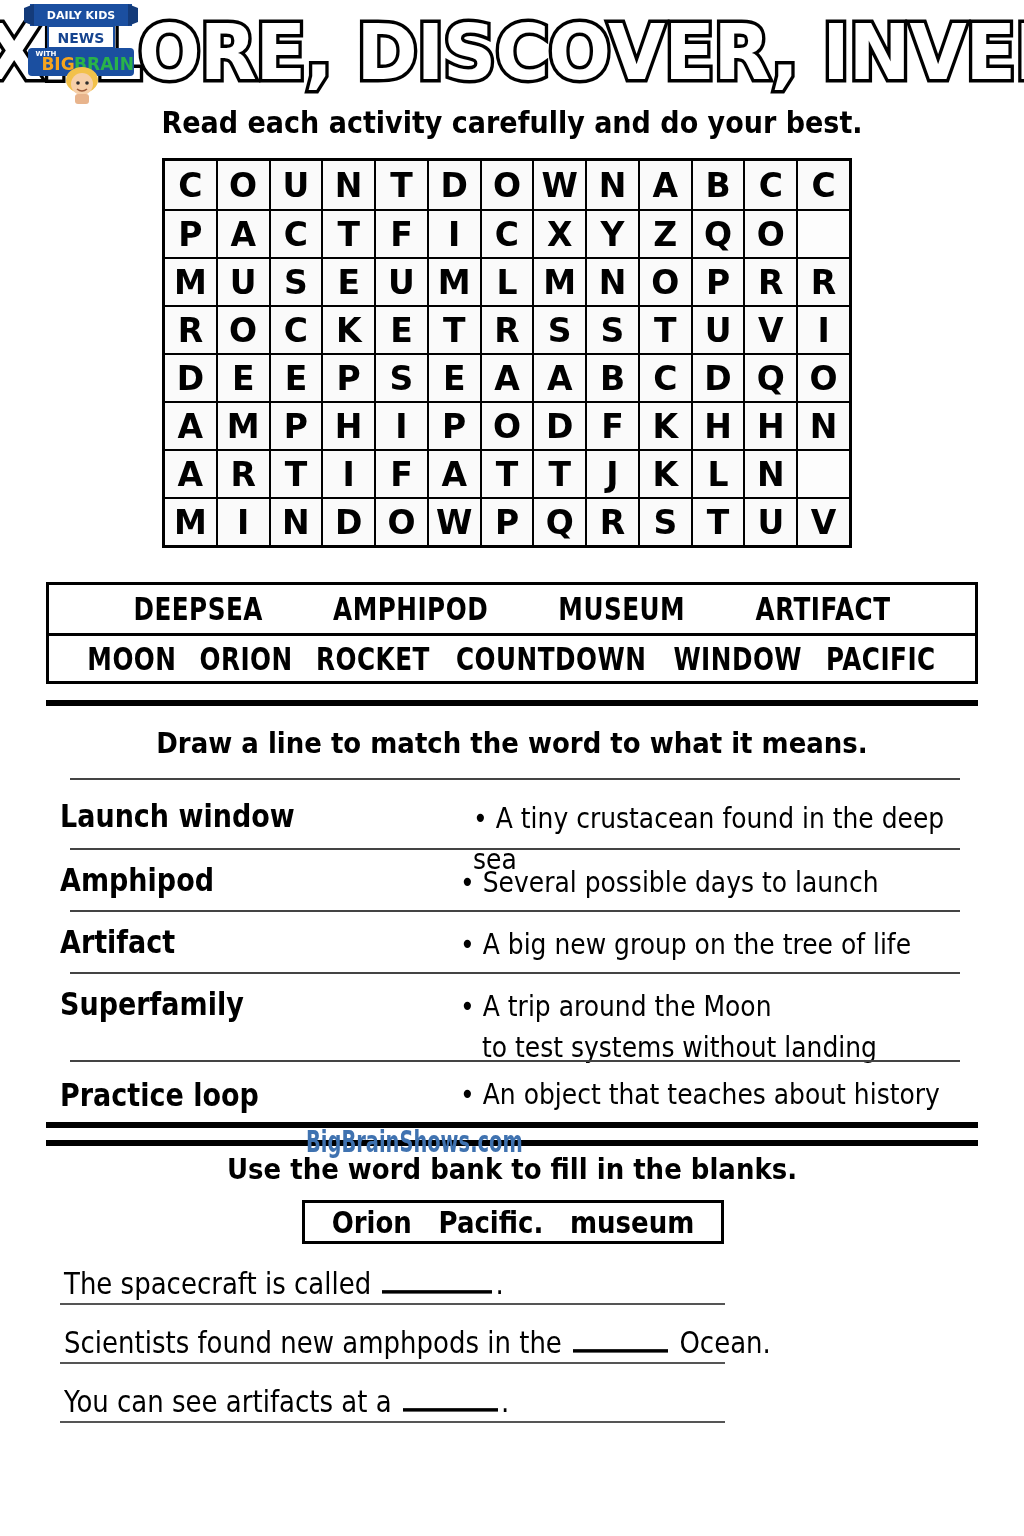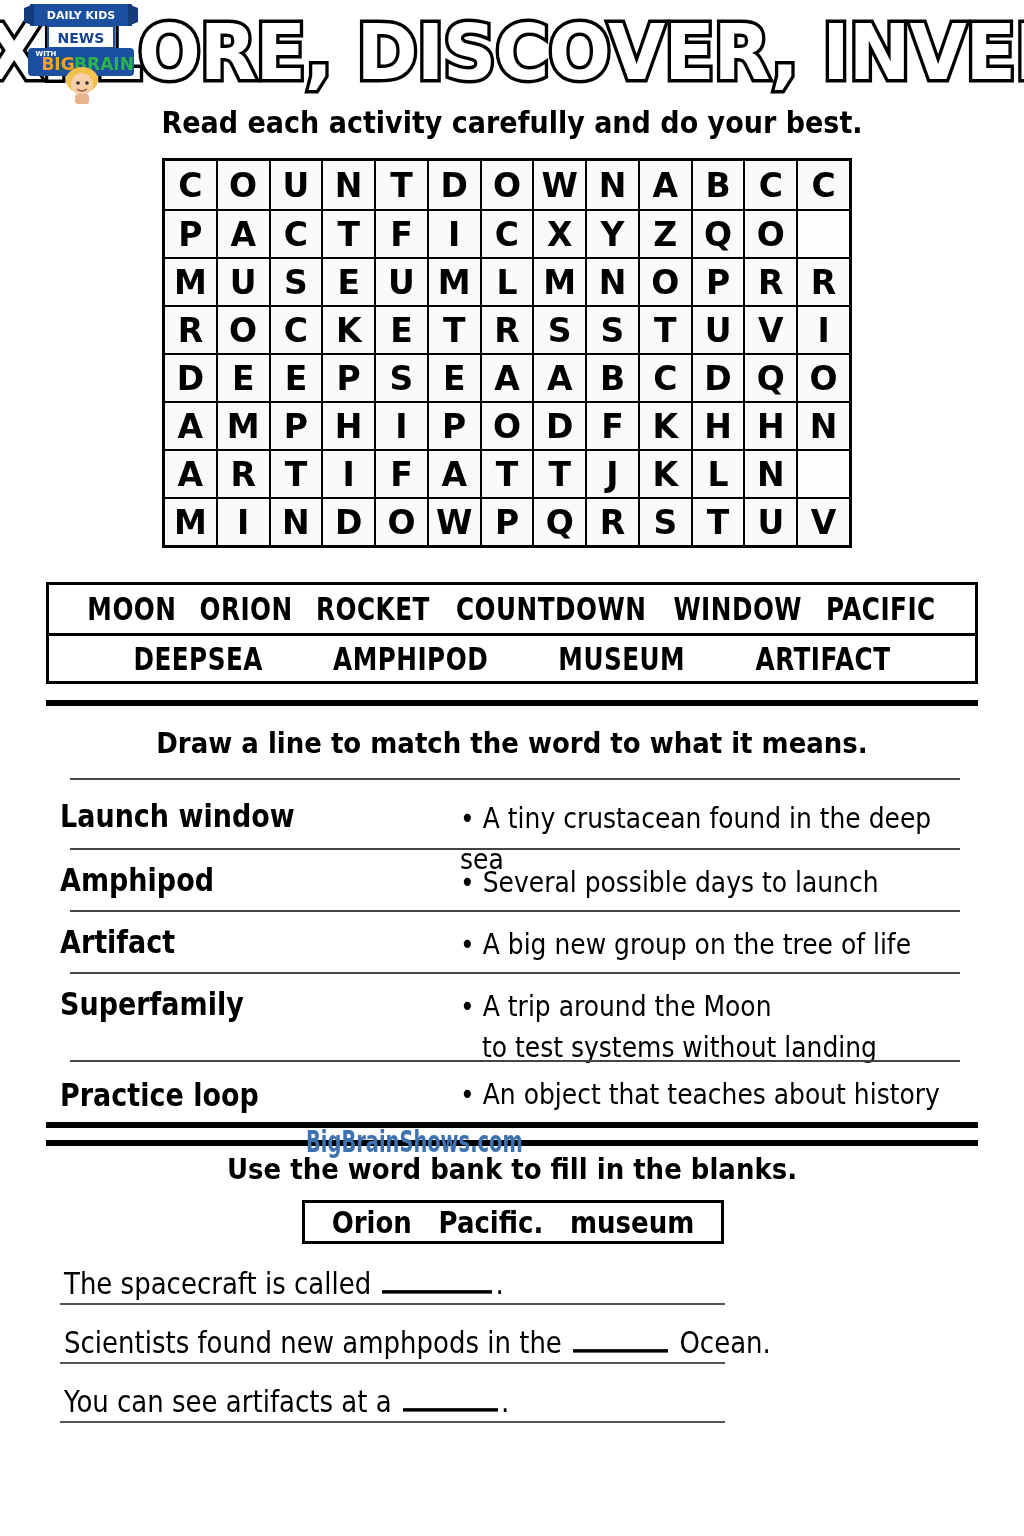--- a/index.html
+++ b/index.html
@@ -415,43 +415,43 @@
       <div class="grid-cell">Q</div>
       <div class="grid-cell">R</div>
       <div class="grid-cell">S</div>
       <div class="grid-cell">T</div>
       <div class="grid-cell">U</div>
       <div class="grid-cell">V</div>
     </div>
   </div>
 
 <div id="wordbank">
+  <div class="wb-row" id="wb-row-2">
+      <span class="wb-word">DEEPSEA</span>
+      <span class="wb-word">AMPHIPOD</span>
+      <span class="wb-word">MUSEUM</span>
+      <span class="wb-word">ARTIFACT</span>
+    </div>
   <div class="wb-row" id="wb-row-1">
       <span class="wb-word">MOON</span>
       <span class="wb-word">ORION</span>
       <span class="wb-word">ROCKET</span>
       <span class="wb-word">COUNTDOWN</span>
       <span class="wb-word">WINDOW</span>
       <span class="wb-word">PACIFIC</span>
     </div>
-  <div class="wb-row" id="wb-row-2">
-      <span class="wb-word">DEEPSEA</span>
-      <span class="wb-word">AMPHIPOD</span>
-      <span class="wb-word">MUSEUM</span>
-      <span class="wb-word">ARTIFACT</span>
-    </div>
 </div>
 
 <div class="thick-rule" id="rule-1"></div>
 
 <div id="match-heading">Draw a line to match the word to what it means.</div>
 
 <div class="thin-rule" style="top:778px;"></div>
 
-<div class="match-row" style="top:798px;">
+<div class="match-row" style="top:798px;gap:13px;">
   <div class="match-term">Launch window</div>
   <div class="match-def">
     <span class="bullet">•</span><span>A tiny crustacean found in the deep sea</span>
   </div>
 </div>
 
 <div class="thin-rule" style="top:848px;"></div>
 
 <div class="match-row" style="top:862px;">
   <div class="match-term">Amphipod</div>

